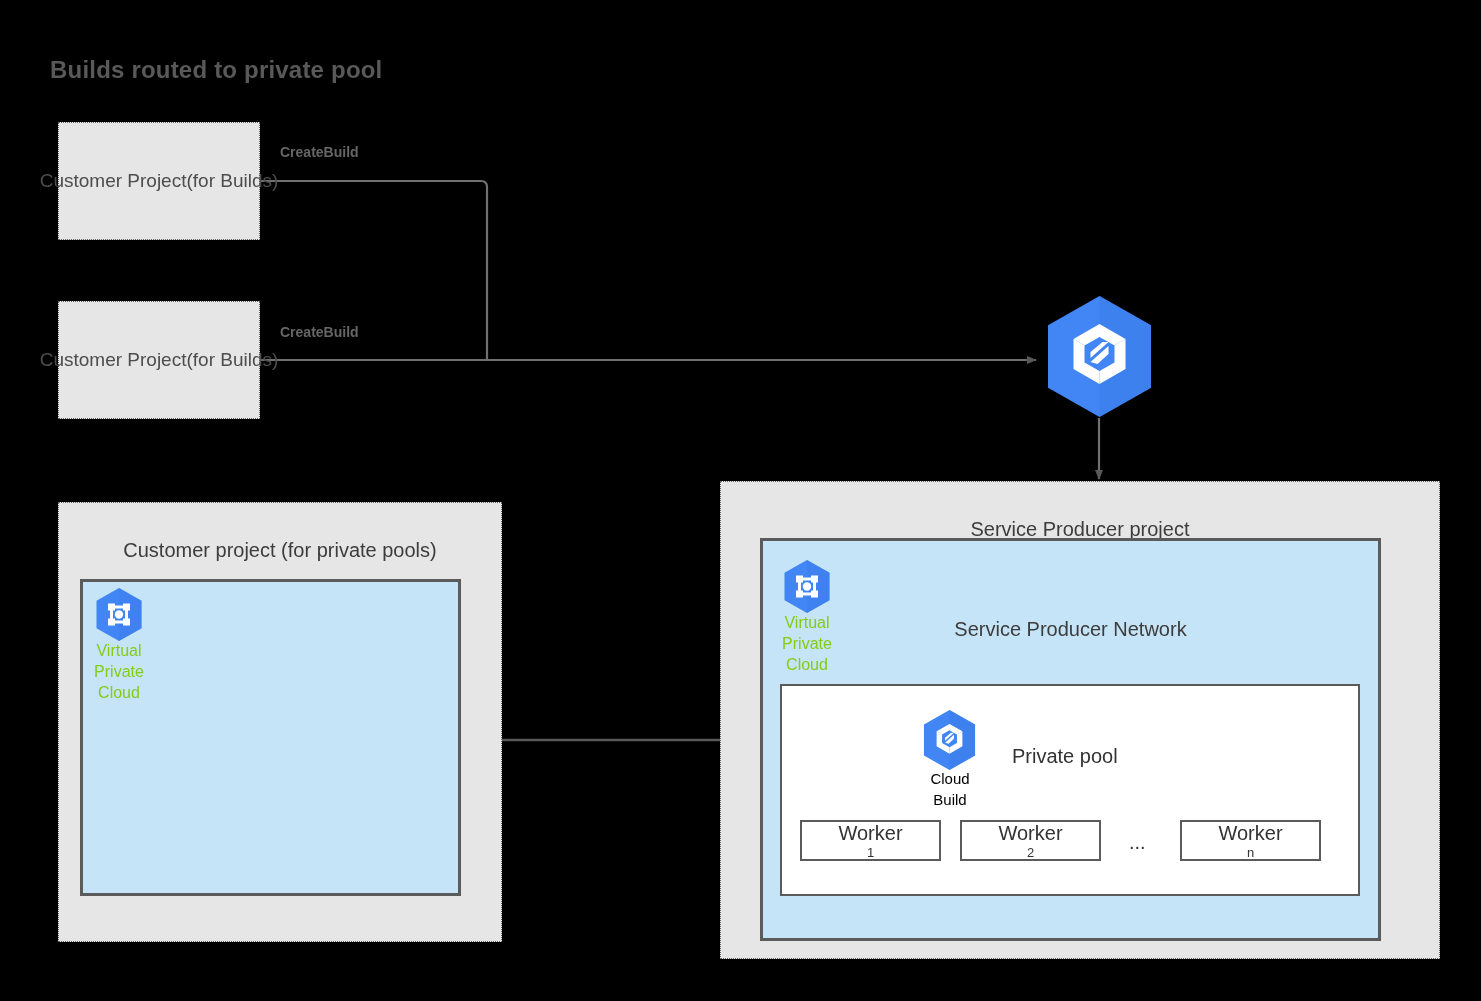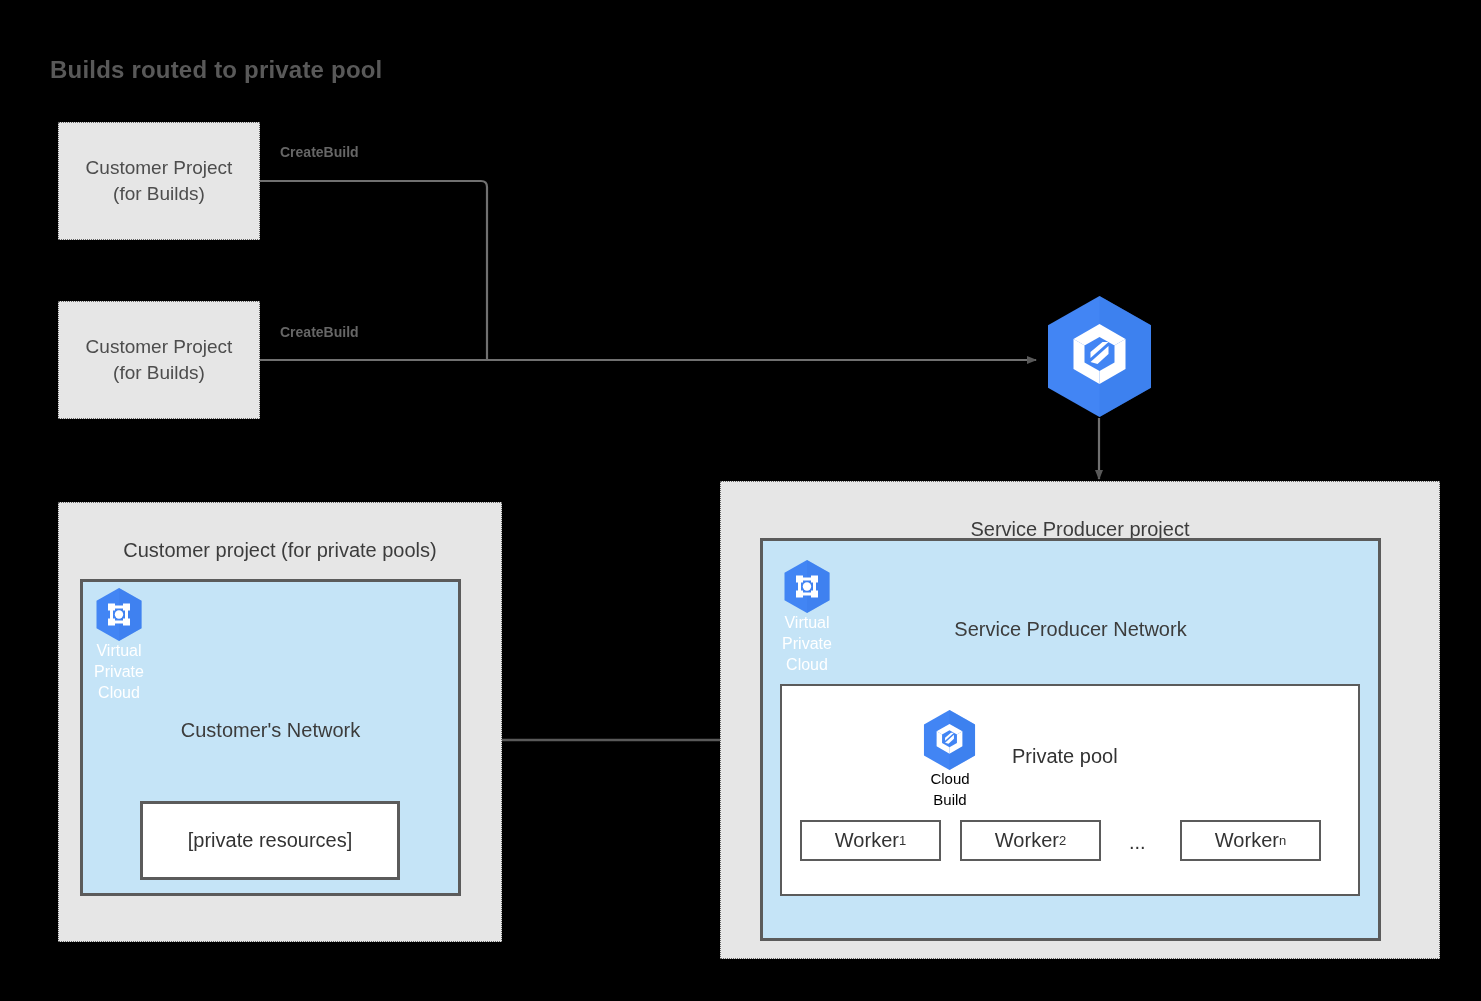--- a/index.html
+++ b/index.html
@@ -31,21 +31,21 @@
   }
 
   
   .customer-build-box {
     width: 202px;
     height: 118px;
     background: #E6E6E6;
     border: 1px dotted #666666;
     box-sizing: border-box;
     display: flex;
-    flex-direction: column;
+    flex-direction: row;
     align-items: center;
     justify-content: center;
     color: #4d4d4d;
     font-size: 19px;
     line-height: 26px;
     text-align: center;
   }
   .customer-build-box .line { white-space: nowrap; }
 
   
@@ -77,21 +77,21 @@
   
   .vpc-box {
     background: #C5E4F7;
     border: 3px solid #5B5B5B;
     box-sizing: border-box;
   }
   .vpc-label {
     position: absolute;
     font-size: 16px;
     line-height: 21px;
-    color: #ffffff;
+    color: #84cc16;
     text-align: center;
     white-space: nowrap;
   }
   .network-title {
     position: absolute;
     font-size: 20px;
     color: #3c3c3c;
     white-space: nowrap;
   }
 
@@ -109,20 +109,21 @@
   .worker-box {
     background: #FFFFFF;
     border: 2px solid #5B5B5B;
     box-sizing: border-box;
     display: flex;
     align-items: center;
     justify-content: center;
     font-size: 20px;
     color: #333333;
     white-space: nowrap;
+    flex-direction: column;
   }
   .worker-box sub { font-size: 13px; }
 
   .private-pool-panel {
     background: #FFFFFF;
     border: 2px solid #5B5B5B;
     box-sizing: border-box;
   }
   .pool-title {
     position: absolute;
@@ -228,23 +229,21 @@
         <circle cx="0" cy="0" r="4.2"></circle>
       </g>
     </svg>
   </div>
   <div class="vpc-label" style="left:84px; top:640px; width:70px;">
     <div>Virtual</div>
     <div>Private</div>
     <div>Cloud</div>
   </div>
 
-  <div class="network-title" style="left:80px; top:719px; width:381px; text-align:center;">Customer's Network</div>
-
-  <div class="abs white-box" style="left:140px; top:801px; width:260px; height:79px;">[private resources]</div>
+
 
   <div class="abs project-panel" style="left:720px; top:481px; width:720px; height:478px;">
     <div class="panel-title">Service Producer project</div>
   </div>
 
   <div class="abs vpc-box" style="left:760px; top:538px; width:621px; height:403px;"></div>
 
   <div class="abs" style="left:782px; top:559px;">
     <svg class="icon-svg" width="50" height="55" viewBox="0 0 50 55">
       <polygon points="25,1 47.5,13.75 47.5,41.25 25,54 2.5,41.25 2.5,13.75" fill="#4285F4"></polygon>

